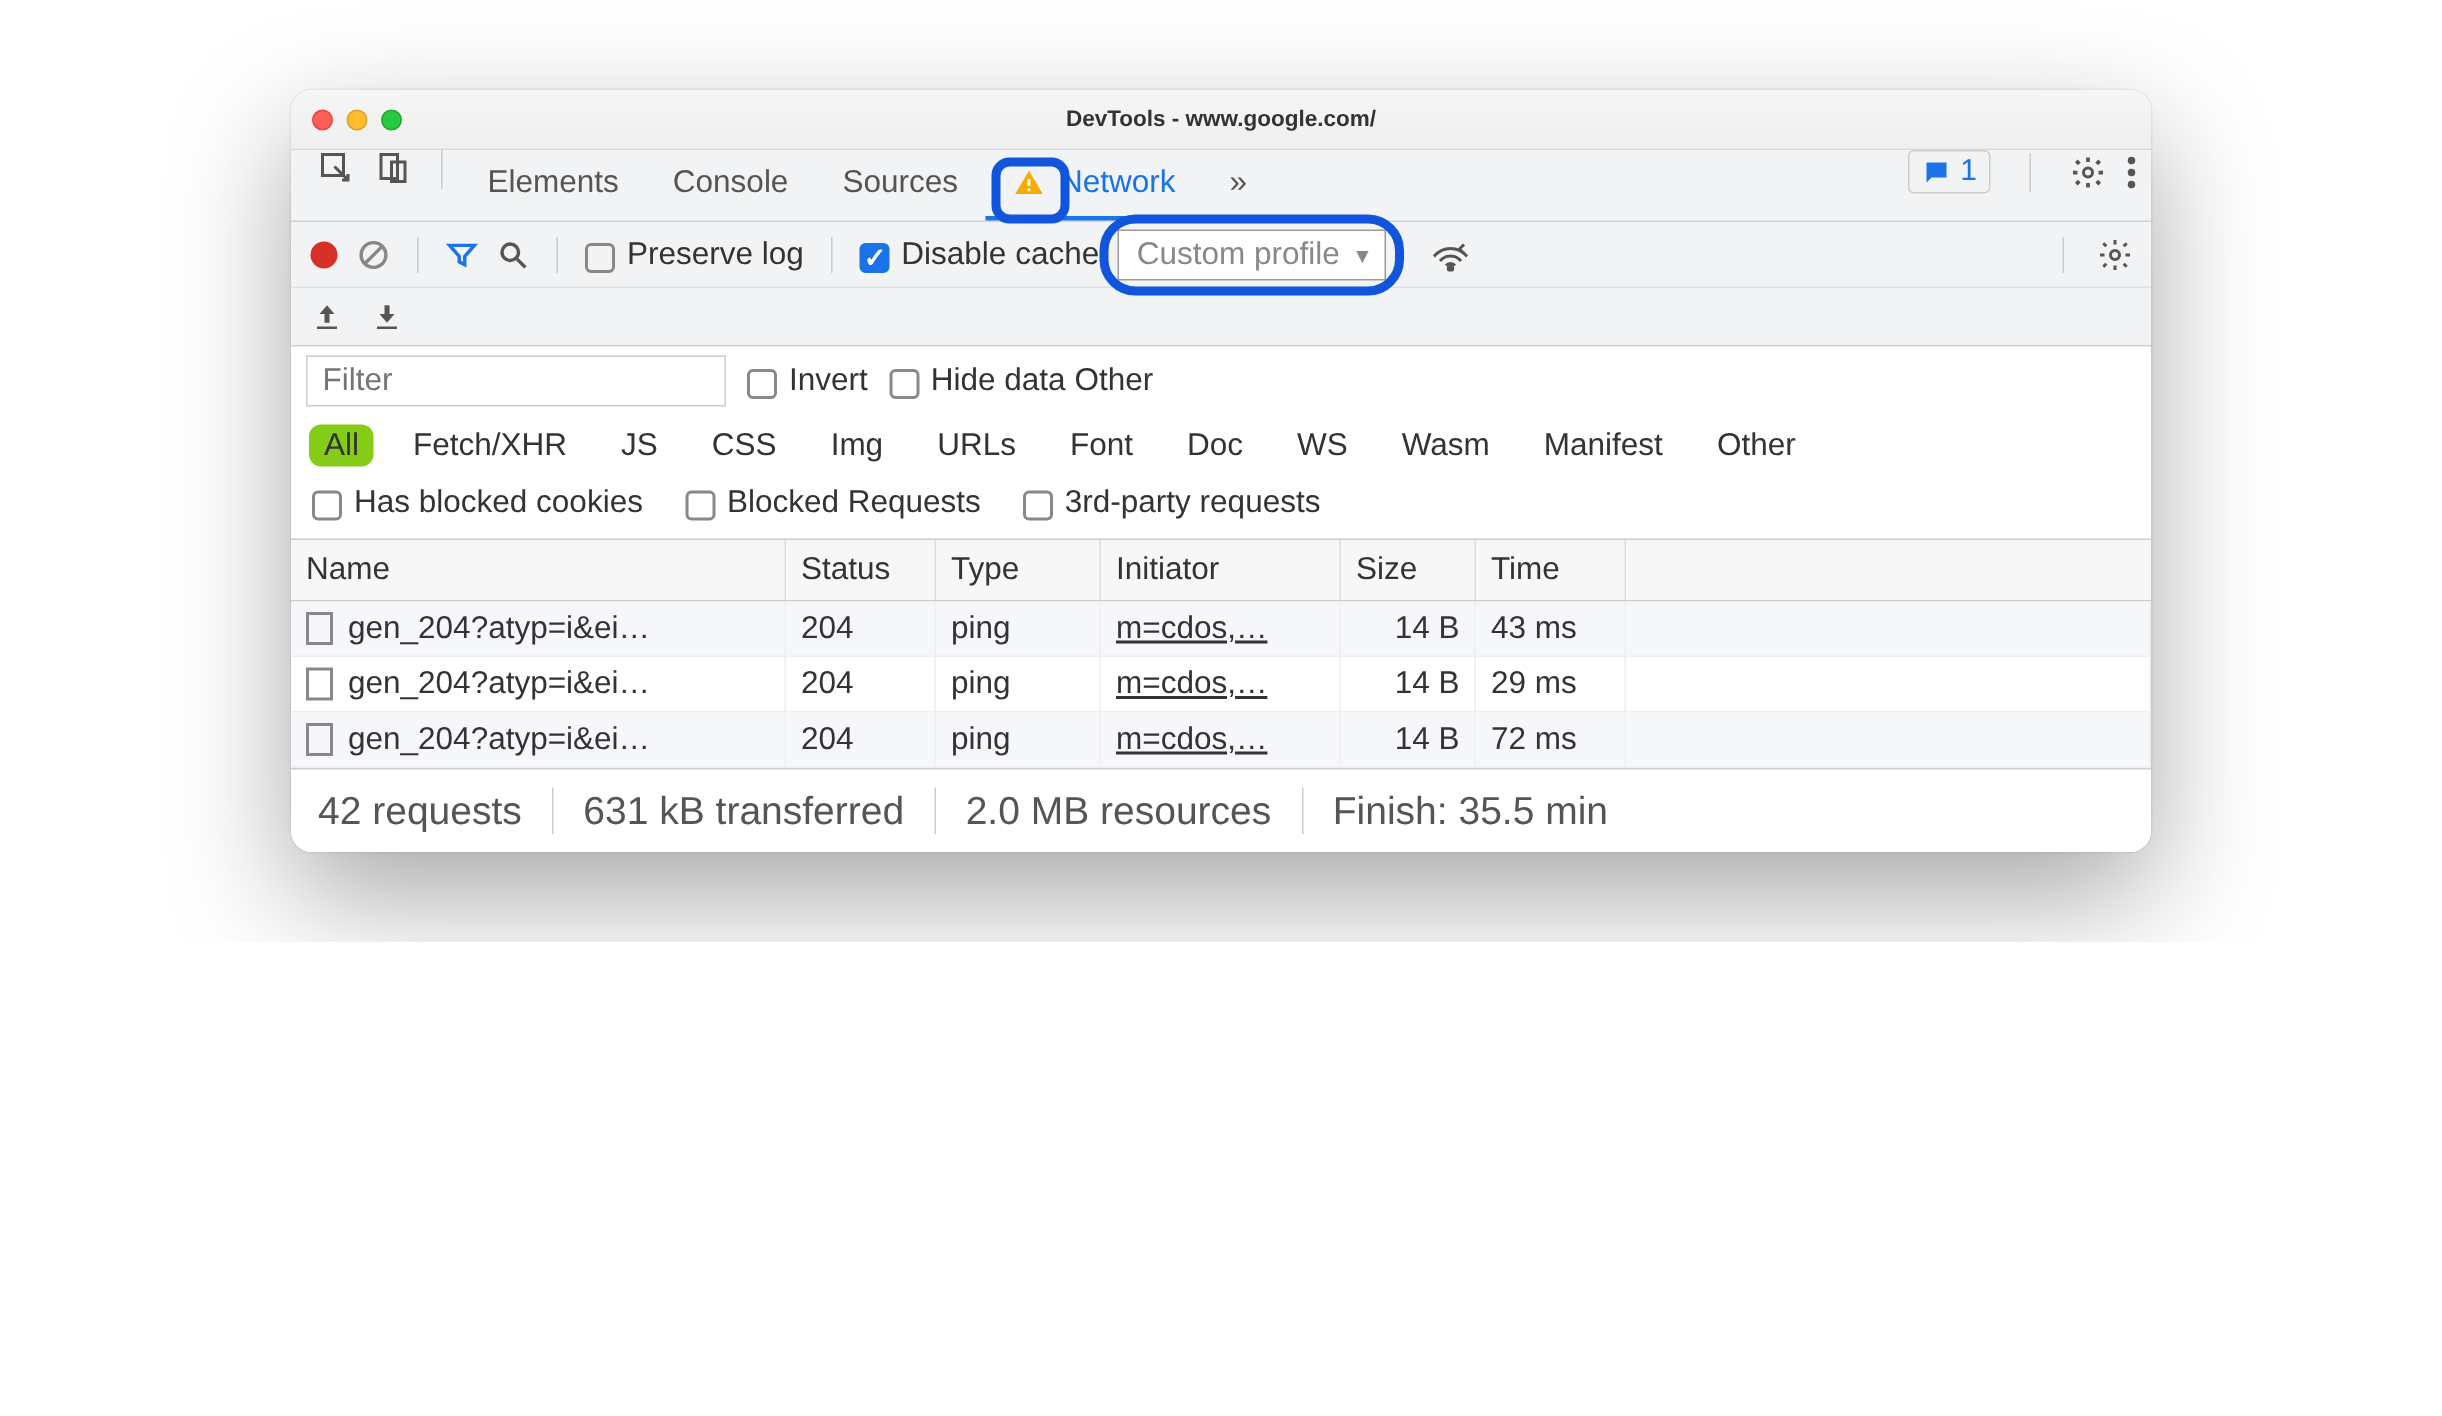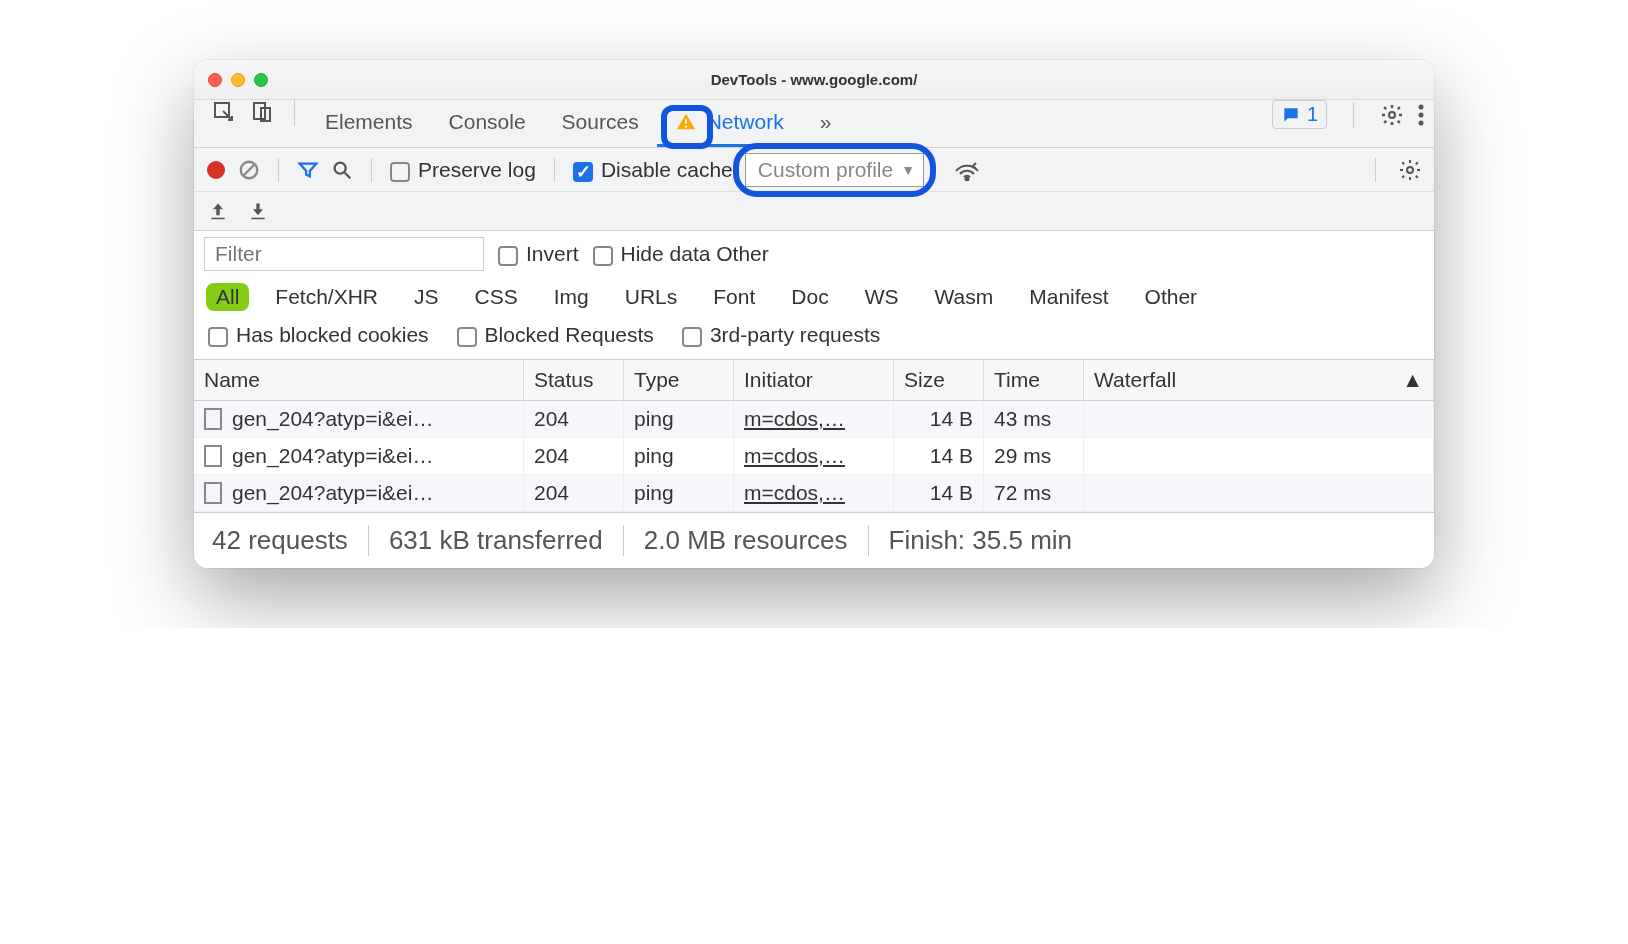--- a/index.html
+++ b/index.html
@@ -275,24 +275,20 @@
       </label>
   </div>
 
   <div class="gridhead">
     <div>Name</div>
     <div>Status</div>
     <div>Type</div>
     <div>Initiator</div>
     <div>Size</div>
     <div>Time</div>
-    <div class="wf">
-        <span>Waterfall</span>
-        <span>▲</span>
-      </div>
   </div>
 
   <div id="rows">
       <div class="gridrow">
         <div class="namecell">
           <span class="docbox"></span>
           <span>gen_204?atyp=i&amp;ei…</span>
         </div>
         <div>204</div>
         <div>ping</div>

